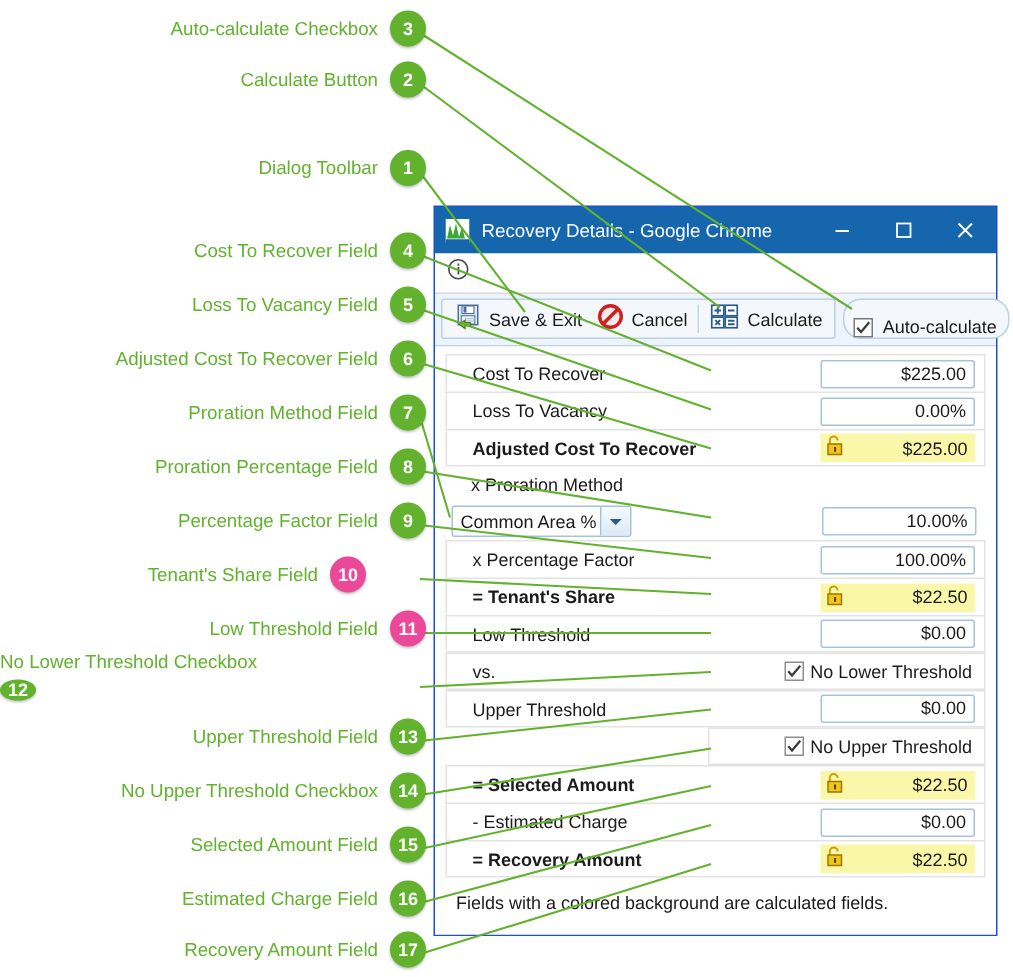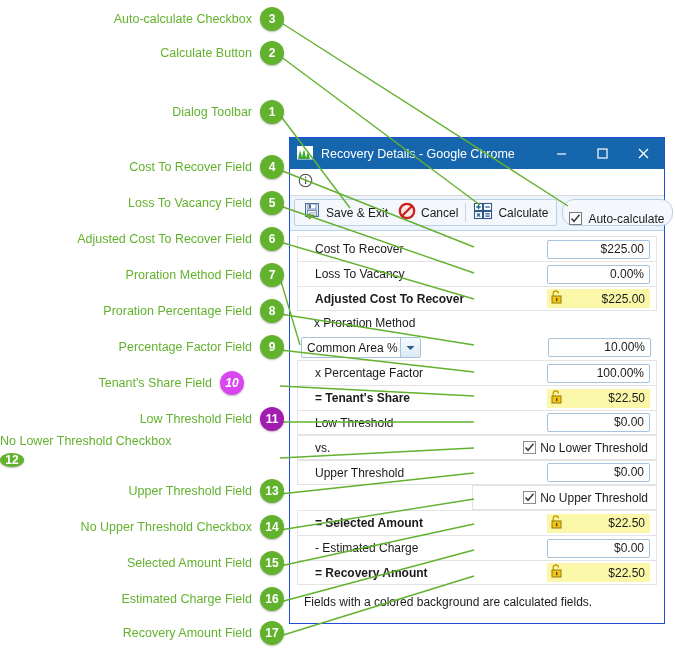--- a/index.html
+++ b/index.html
@@ -139,25 +139,25 @@
     width: 1px;
     height: 19px;
     background: #c4d6e7;
     margin: 0 2px;
   }
   .tb-ac {
     border: 1px solid #b9d0e6;
     background: #f4f8fc;
     border-radius: 12px;
     display: flex;
-    align-items: flex-start;
+    align-items: flex-end;
     gap: 6px;
     height: 27px;
     box-sizing: border-box;
-    padding: 12px 8px 0 6px;
+    padding: 0 8px 0 6px;
     font-size: 12px;
     color: #1b1b1b;
     white-space: nowrap;
   }
 
   
   .body {
     flex: 1 1 auto;
     padding: 5px 7px 0 7px;
     overflow: hidden;
@@ -584,25 +584,25 @@
     <div class="callout" style="top: 299px; left: 0px; width: 284px;">
       <span class="callout-label">Proration Percentage Field</span>
       <span class="callout-badge" style="background: rgb(98, 178, 46);">8</span>
     </div>
     <div class="callout" style="top: 335px; left: 0px; width: 284px;">
       <span class="callout-label">Percentage Factor Field</span>
       <span class="callout-badge" style="background: rgb(98, 178, 46);">9</span>
     </div>
     <div class="callout" style="top: 371px; left: 0px; width: 244px;">
       <span class="callout-label">Tenant's Share Field</span>
-      <span class="callout-badge" style="background: #d946ef; font-style: italic;">10</span>
+      <span class="callout-badge" style="background: #ec4899;">10</span>
     </div>
     <div class="callout" style="top: 407px; left: 0px; width: 284px;">
       <span class="callout-label">Low Threshold Field</span>
-      <span class="callout-badge" style="background: #a21caf;">11</span>
+      <span class="callout-badge" style="background: #ec4899;">11</span>
     </div>
     <div class="callout" style="top: 443px; left: 0px; width: 284px; flex-direction: column;">
       <span class="callout-label">No Lower Threshold Checkbox</span>
       <span class="callout-badge" style="background: rgb(98, 178, 46);">12</span>
     </div>
     <div class="callout" style="top: 479px; left: 0px; width: 284px;">
       <span class="callout-label">Upper Threshold Field</span>
       <span class="callout-badge" style="background: rgb(98, 178, 46);">13</span>
     </div>
     <div class="callout" style="top: 515px; left: 0px; width: 284px;">

